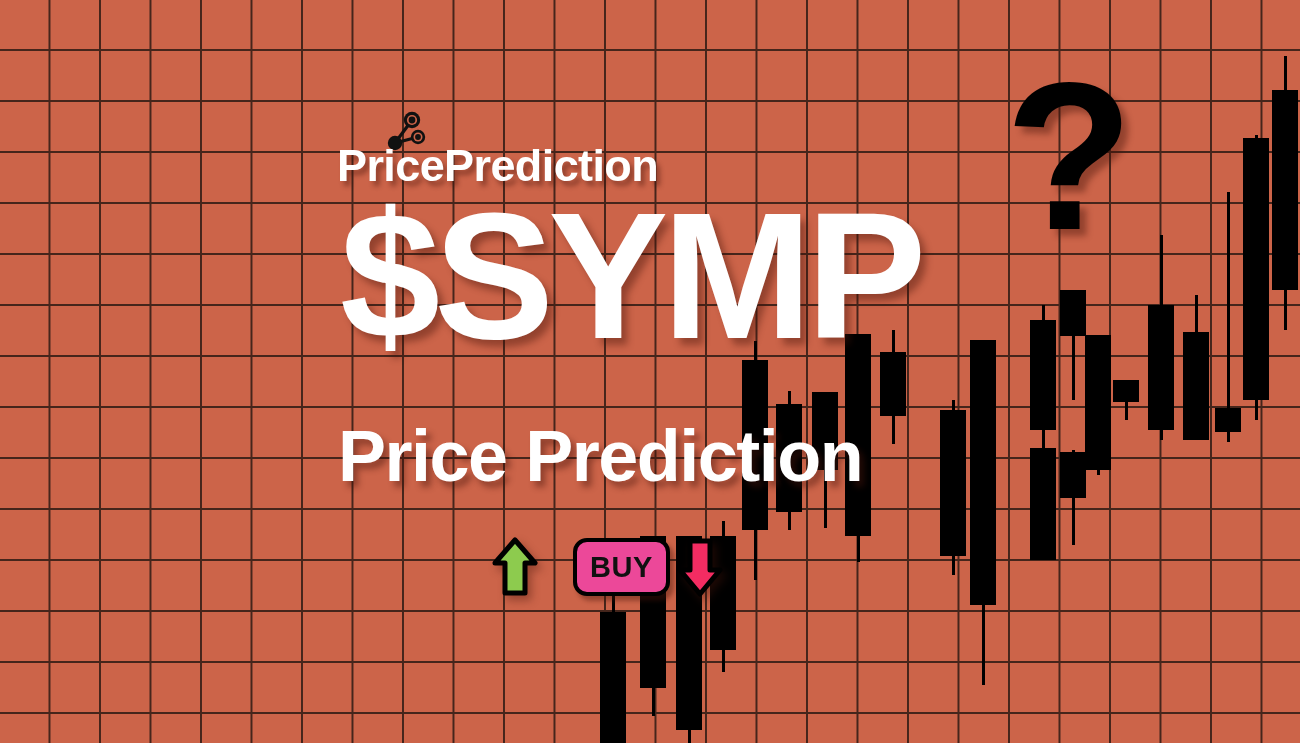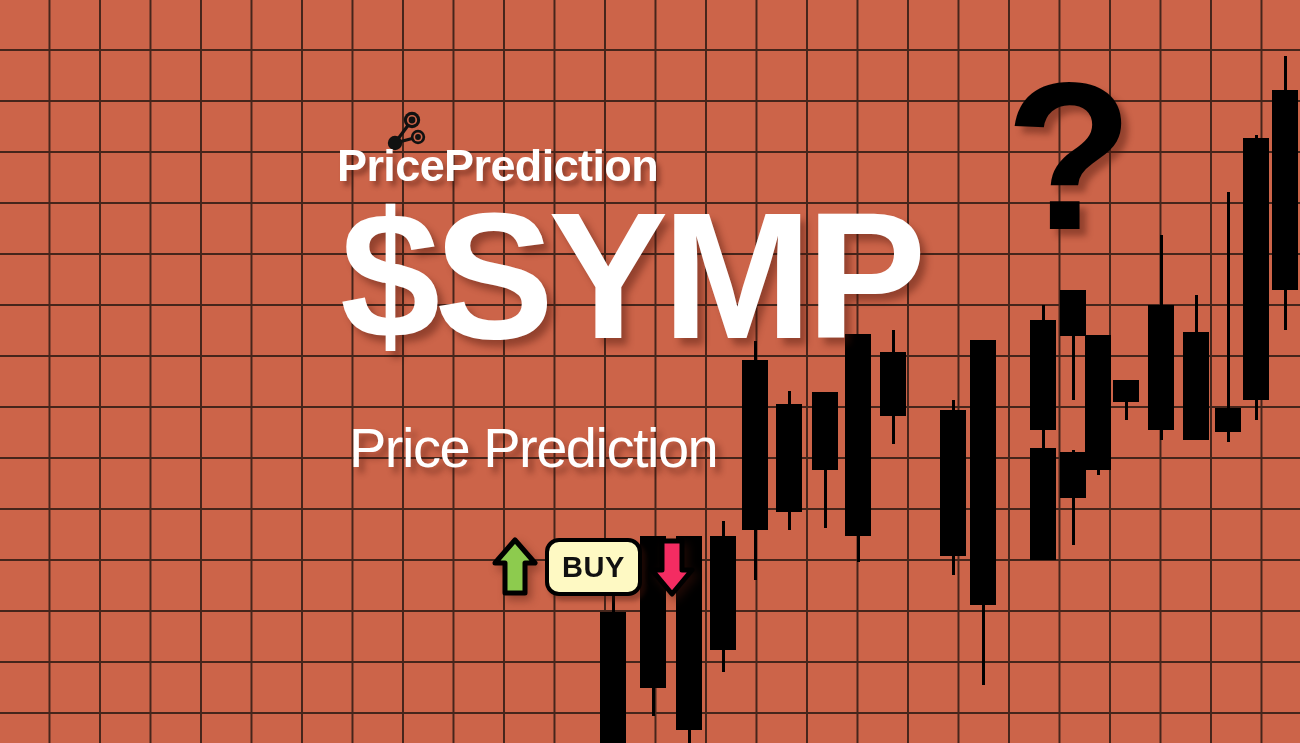--- a/index.html
+++ b/index.html
@@ -88,24 +88,24 @@
     font-weight: 800;
     color: #ffffff;
     letter-spacing: -6px;
     line-height: 1;
     text-shadow: 6px 7px 7px rgba(70,20,10,0.42);
     white-space: nowrap;
     text-align: center;
   }
   #subhead {
     position: absolute;
-    left: 349px;
+    left: 338px;
     top: 420px;
-    font-size: 56px;
-    font-weight: 400;
+    font-size: 72px;
+    font-weight: 700;
     color: #ffffff;
     letter-spacing: -1.5px;
     line-height: 1;
     text-shadow: 5px 6px 6px rgba(70,20,10,0.45);
     white-space: nowrap;
   }
   
   #signals {
     position: absolute;
     left: 492px;
@@ -131,21 +131,21 @@
     border-radius: 14px;
     box-shadow: 4px 5px 4px rgba(70,20,10,0.40);
   }
   .pill span {
     font-size: 29px;
     font-weight: 800;
     color: #111111;
     letter-spacing: 0.5px;
     line-height: 1;
   }
-  #pill-buy { background: #fef9c3; }
+  #pill-buy { background: #ec4899; margin-left: 28px; }
   #pill-sell { background: #F42C62; margin-left: 1px; }
 </style>
 </head>
 <body>
 
 <div id="poster">
 
   <div id="grid"></div>
 
   <div id="candles">

